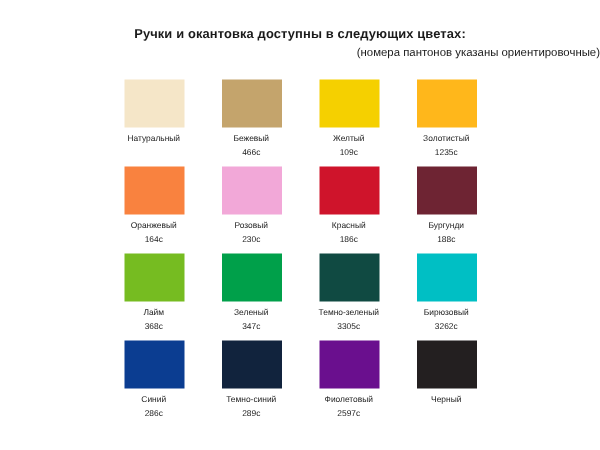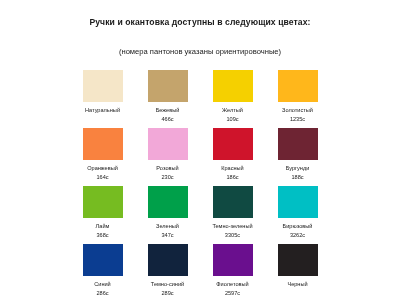--- a/index.html
+++ b/index.html
@@ -28,21 +28,22 @@
     font-weight: bold;
     color: #1a1a1a;
     letter-spacing: 0.01em;
     line-height: 11px;
   }
   .subtitle {
     font-size: 7.6px;
     font-weight: normal;
     color: #1a1a1a;
     line-height: 11px;
-    margin-top: 18px;
+    margin-top: 1px;
+    text-align: right;
   }
   .grid {
     margin: 0 auto;
     margin-top: 13px;
     width: 260px;
     display: grid;
     grid-template-columns: repeat(4, 65px);
     grid-auto-rows: 58px;
     justify-content: start;
   }

